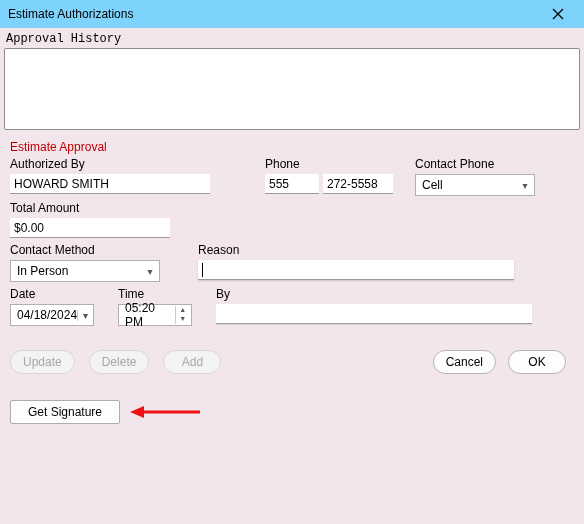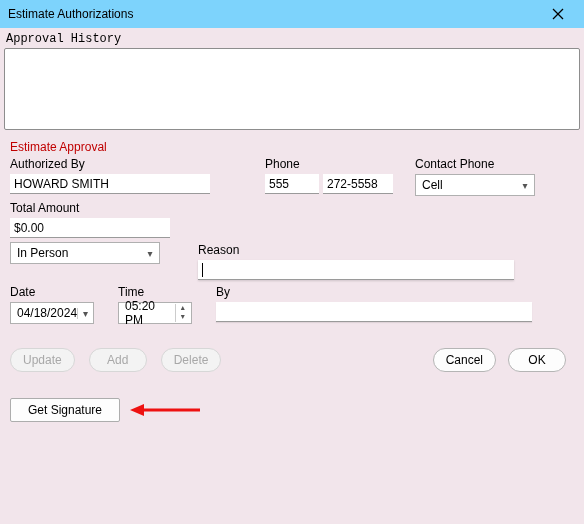--- a/index.html
+++ b/index.html
@@ -224,20 +224,21 @@
 
   <div class="row">
     <div class="field" style="width:170px;">
       <span class="lbl">Total Amount</span>
       <input class="txt" type="text" style="width: 160px;" value="$0.00">
     </div>
   </div>
 
   <div class="row">
     <div class="field" style="width:170px; margin-right:8px;">
+      <span class="lbl">Contact Method</span>
       <div class="select" style="width:150px;">
         <span>In Person</span>
         <span class="arrow">▾</span>
       </div>
     </div>
     <div class="field" style="flex:1; margin-right:60px; position:relative;">
       <span class="lbl">Reason</span>
       <input class="reason-input" type="text" style="width: 316px;" value="">
       <div class="caret" style="left:4px; bottom:3px;"></div>
     </div>
@@ -265,22 +266,22 @@
       <span class="lbl">By</span>
       <input class="by-input" type="text" style="width: 316px;" value="">
     </div>
   </div>
 
 </div>
 
 <div class="bottom-row">
   <div class="bottom-buttons-left">
     <button class="btn disabled">Update</button>
+    <button class="btn disabled">Delete</button>
     <button class="btn disabled">Add</button>
-    <button class="btn disabled">Delete</button>
   </div>
   <div class="bottom-buttons-right" style="top:14px;">
     <button class="btn">Cancel</button>
     <button class="btn">OK</button>
   </div>
 </div>
 
 <div class="signature-row">
   <button class="get-sig-btn">Get Signature</button>
   <div class="arrow-annot">

